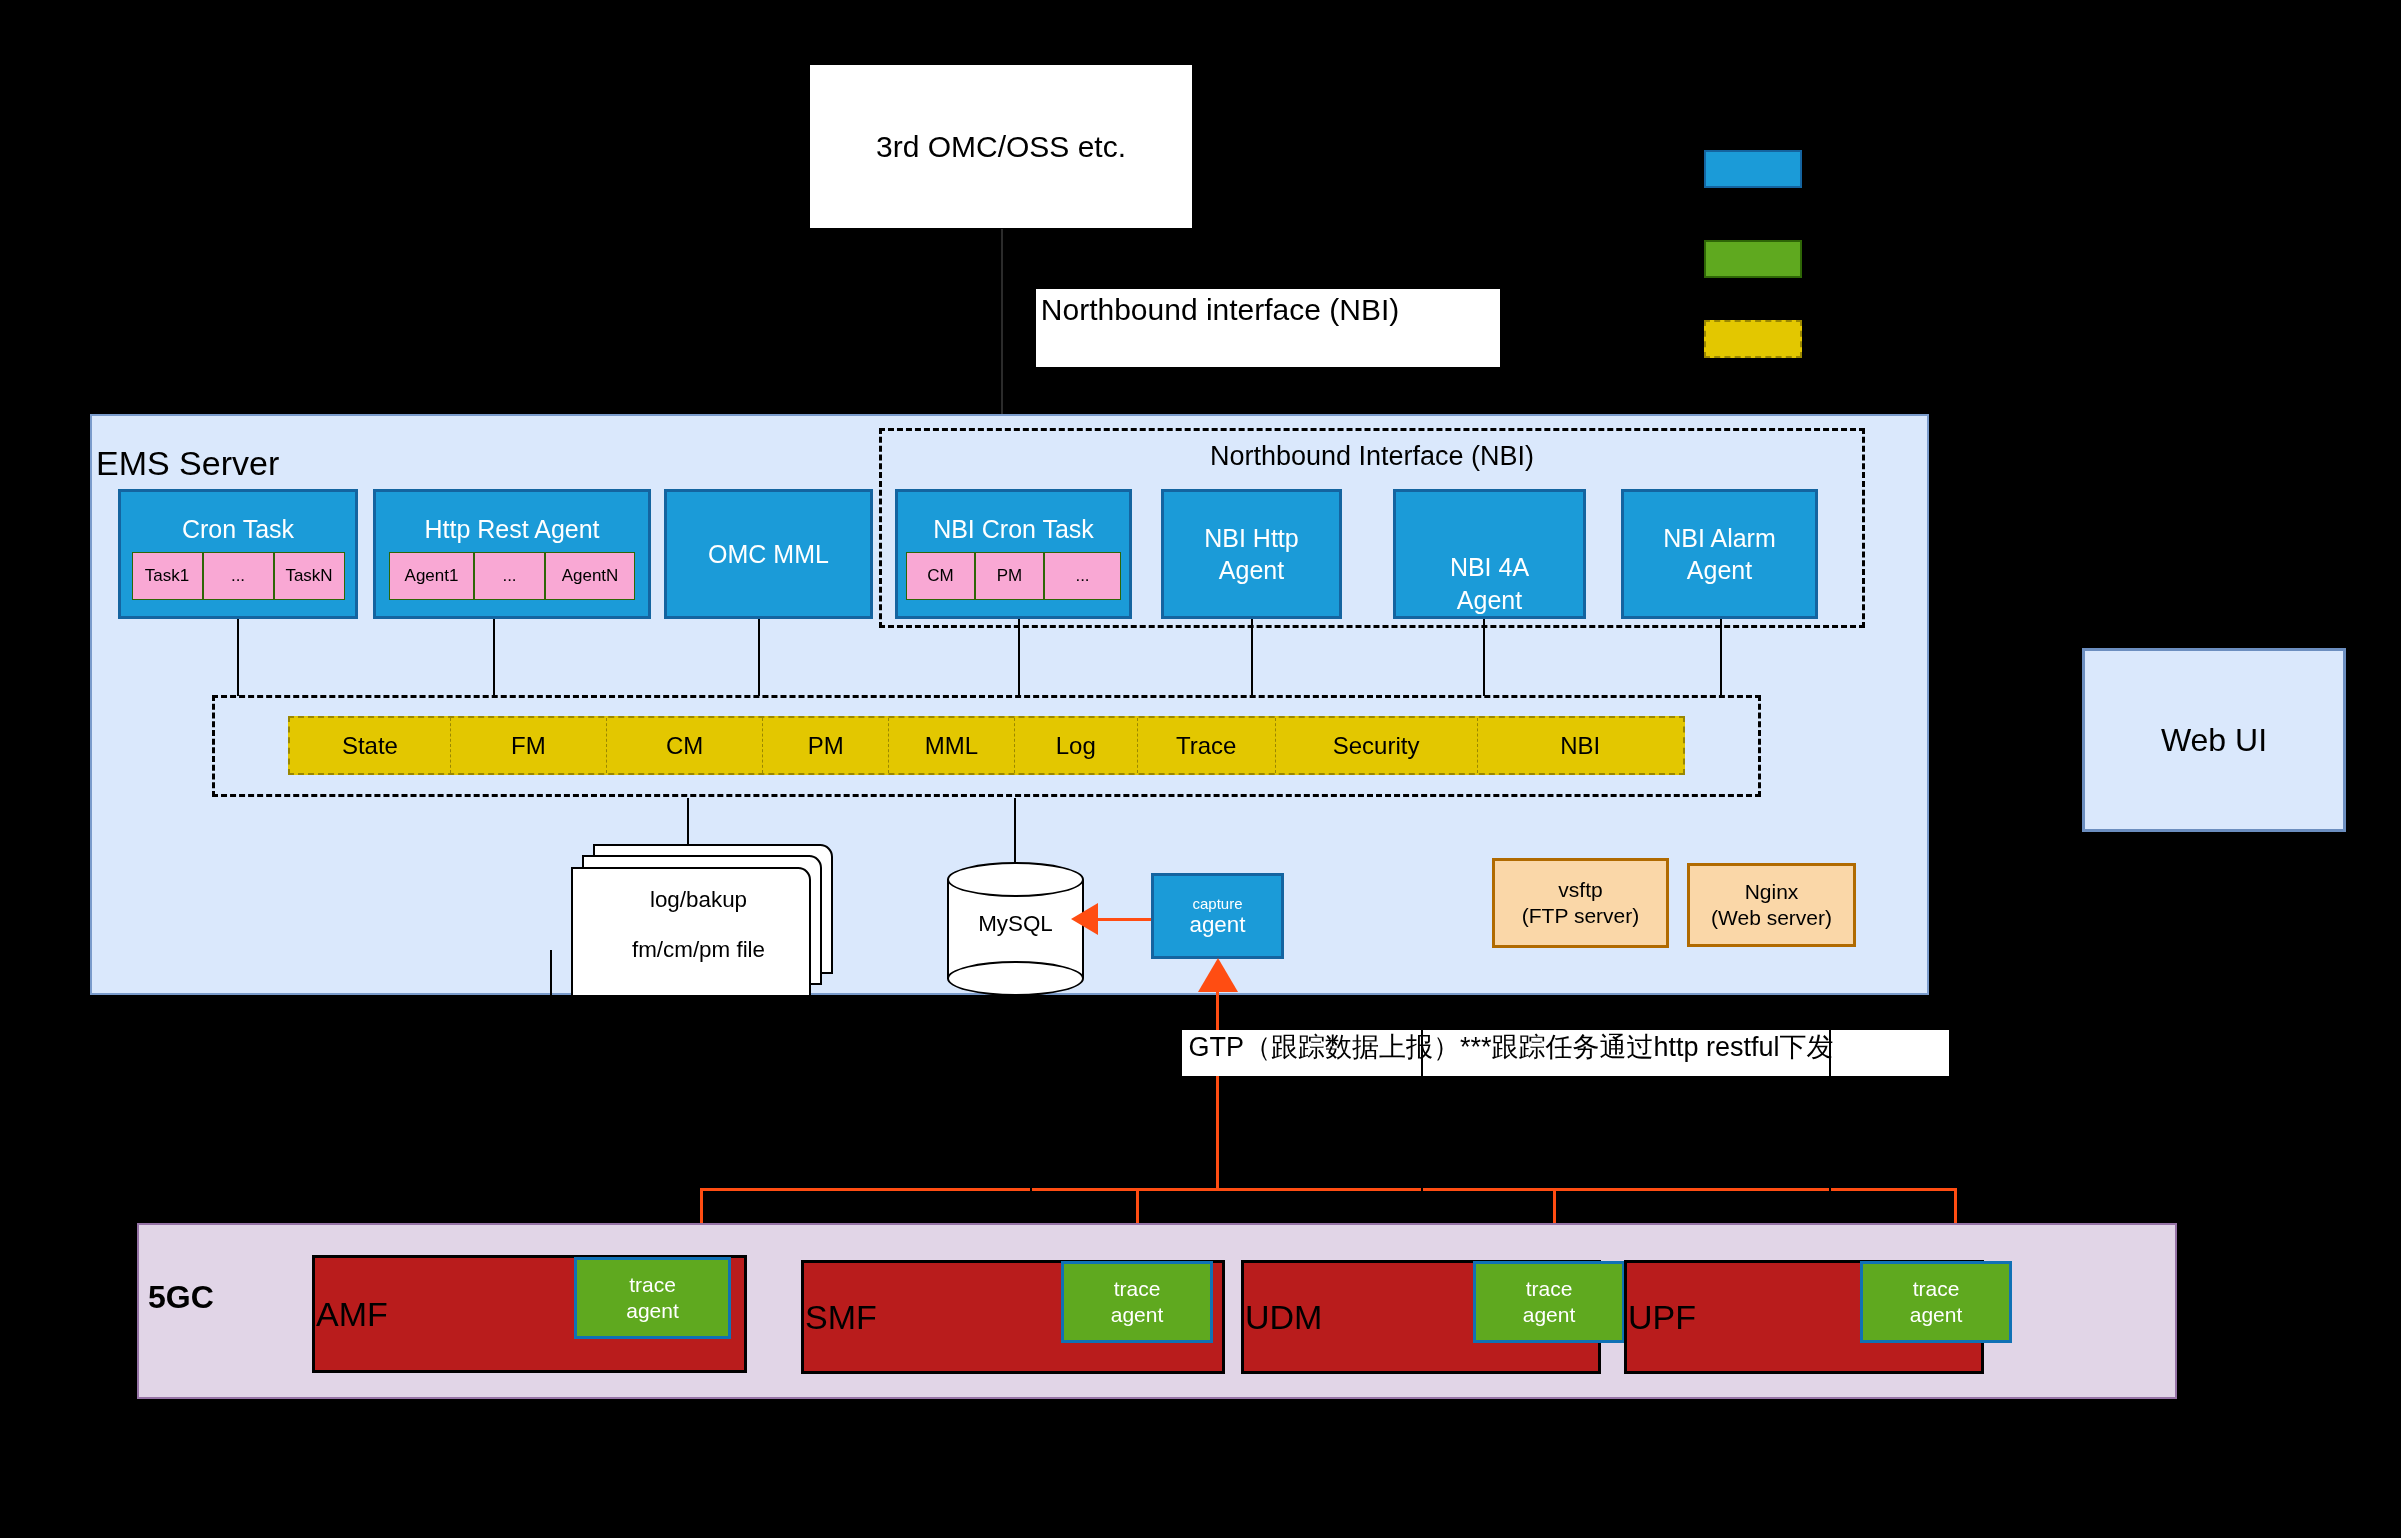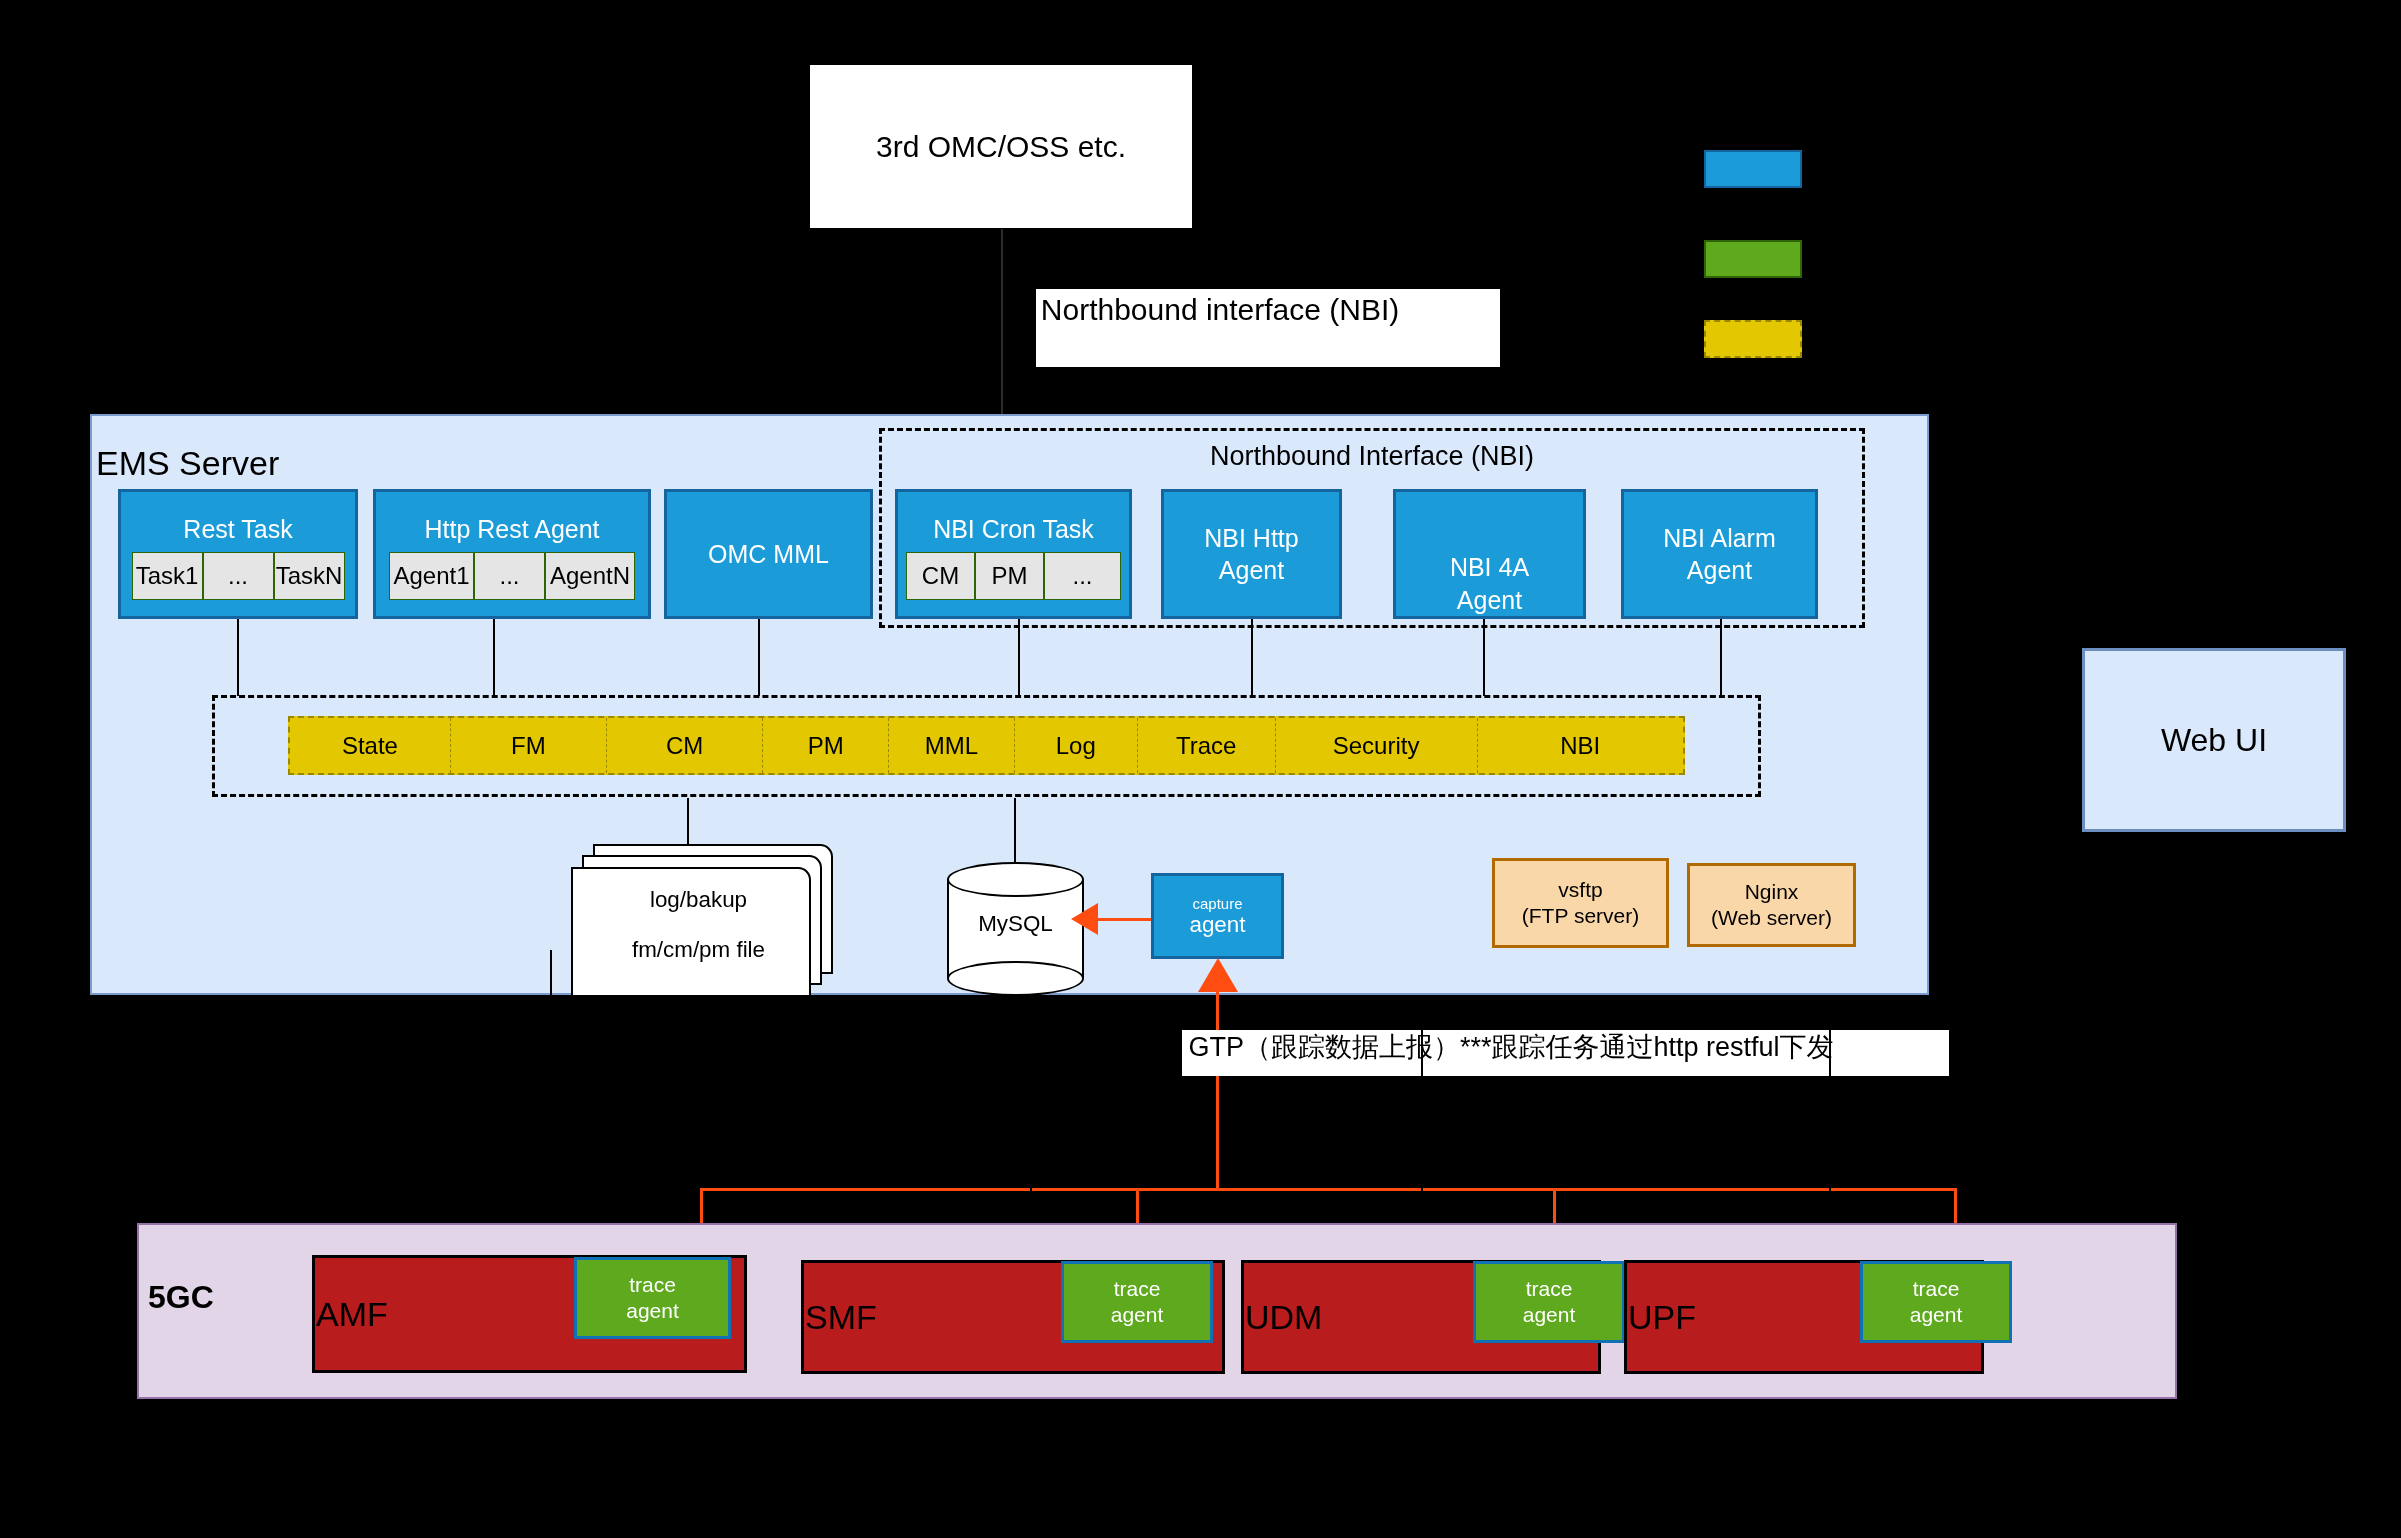--- a/index.html
+++ b/index.html
@@ -24,22 +24,22 @@
   
   .ems-panel{background:#DAE8FC;border:2.4px solid #7A9BCB;}
   .ems-title{color:#000;font-size:34px;}
 
   
   .bluebox{background:#1B9BD8;border:3.2px solid #1464A0;color:#fff;}
   .bluebox .cap{font-size:25px;color:#fff;}
 
   
   .greenrow{display:flex;}
-  .greencell{background:#e5e5e5;border:1.6px solid #2E6606;color:#000;
-             display:flex;align-items:center;justify-content:center;font-size:24px;}
+  .greencell{background:#f9a8d4;border:1.6px solid #2E6606;color:#000;
+             display:flex;align-items:center;justify-content:center;font-size:17px;}
 
   
   .dashgroup{border:3.2px dashed #000;background:transparent;}
   .nbi-title{color:#000;font-size:27px;}
 
   
   .ybar{background:#E3C700;border:2.4px dashed #9A8700;display:flex;}
   .yseg{display:flex;align-items:center;justify-content:center;color:#000;font-size:24px;
         border-right:1.6px dashed #9A8700;}
   .yseg:last-child{border-right:none;}
@@ -89,21 +89,21 @@
 
 <div class="abs sw sw-blue" style="left:1704px;top:150px;"></div>
 <div class="abs sw sw-green" style="left:1704px;top:240px;"></div>
 <div class="abs sw sw-yellow" style="left:1704px;top:320px;"></div>
 
 <div class="abs ems-panel" style="left:90px;top:414px;width:1839px;height:581px;"></div>
 
 <div class="abs ems-title" style="left:96px;top:444px;">EMS Server</div>
 
 <div class="abs bluebox ctr col" style="left:118px;top:489px;width:240px;height:130px;padding-top:6.4px;">
-  <div class="cap">Rest Task</div>
+  <div class="cap">Cron Task</div>
   <div class="greenrow" style="margin-top:8px;">
     <div class="greencell" style="width:69px;height:46px;">Task1</div>
     <div class="greencell" style="width:69px;height:46px;">...</div>
     <div class="greencell" style="width:69px;height:46px;">TaskN</div>
   </div>
 </div>
 <div class="abs vline" style="left:237px;top:619px;height:77px;"></div>
 
 <div class="abs bluebox ctr col" style="left:373px;top:489px;width:278px;height:130px;padding-top:6.4px;">
   <div class="cap">Http Rest Agent</div>

